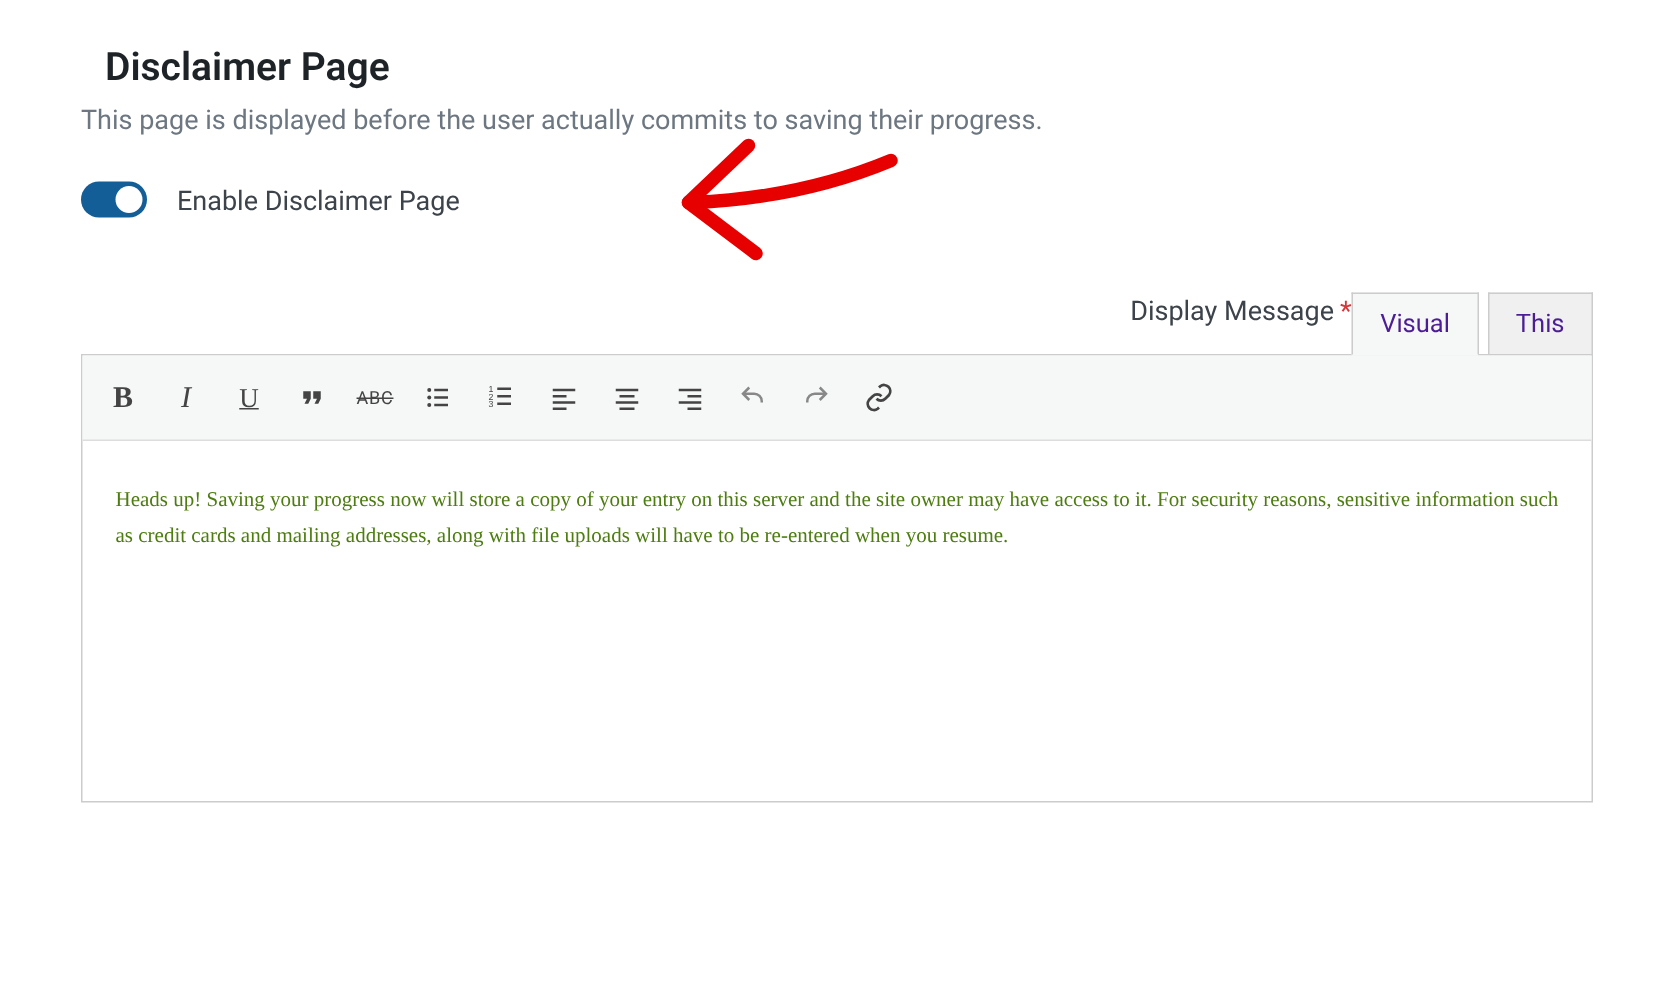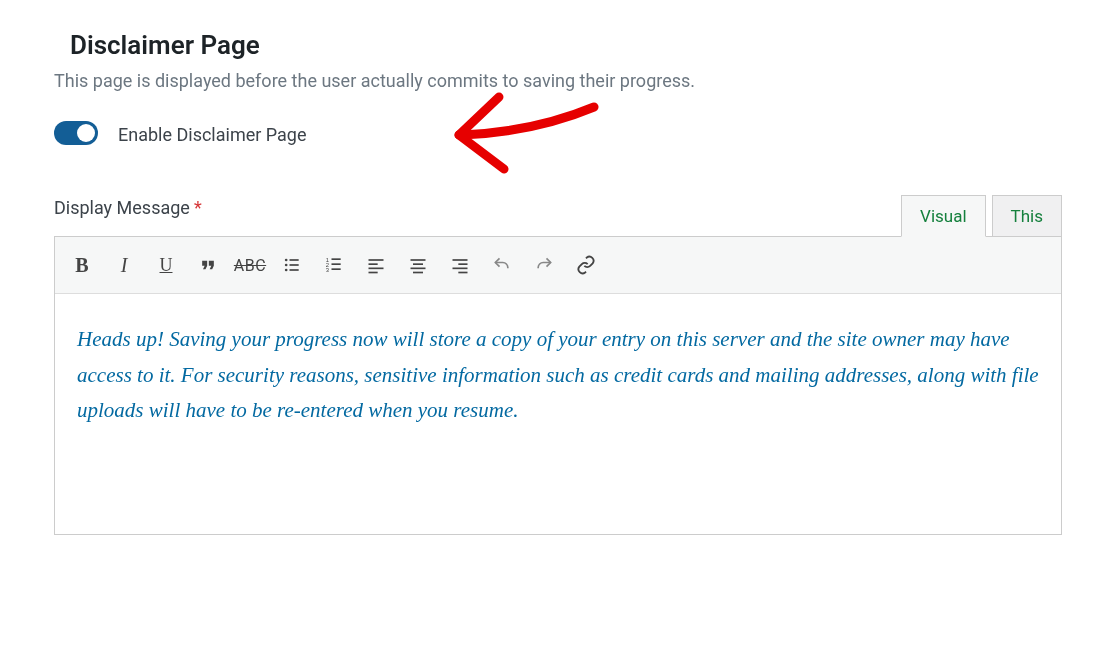--- a/index.html
+++ b/index.html
@@ -56,21 +56,21 @@
     color: #3c434a;
   }
   .arrow-annotation {
     position: absolute;
     left: 390px;
     top: -44px;
     pointer-events: none;
   }
   .field-row {
     display: flex;
-    justify-content: space-between;
+    justify-content: flex-end;
     align-items: flex-end;
     margin-bottom: 0;
   }
   .field-label {
     font-size: 18px;
     color: #3c434a;
     display: inline-flex;
     align-items: baseline;
     gap: 4px;
     margin-bottom: 18px;
@@ -79,21 +79,21 @@
     color: #d63638;
     font-size: 18px;
   }
   .tabs {
     display: flex;
     gap: 6px;
   }
   .tab {
     padding: 10px 18px;
     font-size: 17px;
-    color: #15803d;
+    color: #4c1d95;
     border: 1px solid #ccc;
     border-bottom: none;
     background: #f0f0f1;
     cursor: pointer;
   }
   .tab.active {
     background: #f6f7f7;
     border-bottom: 1px solid #f6f7f7;
     position: relative;
     z-index: 2;
@@ -122,24 +122,23 @@
     font-size: 18px;
   }
   .tbtn .b { font-weight: 700; font-size: 20px; font-family: Georgia, serif;}
   .tbtn .i { font-style: italic; font-family: Georgia, serif; font-size: 20px;}
   .tbtn .u { text-decoration: underline; font-size: 18px; font-family: Georgia, serif;}
   .tbtn svg { width: 20px; height: 20px; }
   .editor-body {
     padding: 28px 22px 60px 22px;
     min-height: 240px;
     font-family: Georgia, "Times New Roman", serif;
-    font-size: 21px;
+    font-size: 14px;
     line-height: 1.7;
-    color: #0369a1;
-    font-style: italic;
+    color: #4d7c0f;
   }
 </style>
 </head>
 <body>
 
 <div class="page">
   <h2 class="section-title">Disclaimer Page</h2>
   <p class="section-desc">This page is displayed before the user actually commits to saving their progress.</p>
 
   <div class="toggle-row">
@@ -180,21 +179,21 @@
         </span>
       <span class="tbtn">
           <span class="u">U</span>
         </span>
       <span class="tbtn">
         <svg viewBox="0 0 24 24" fill="#444">
             <path d="M6 17h3l2-4V7H5v6h3l-2 4zm8 0h3l2-4V7h-6v6h3l-2 4z"></path>
           </svg>
       </span>
       <span class="tbtn">
-        <span style="font-size:16px; text-decoration:line-through; letter-spacing:0.5px;">ABC</span>
+        <span style="font-size:12px; text-decoration:line-through; letter-spacing:0.5px;">ABC</span>
       </span>
       <span class="tbtn">
         <svg viewBox="0 0 24 24" fill="#444">
             <circle cx="5" cy="6" r="1.6"></circle>
             <circle cx="5" cy="12" r="1.6"></circle>
             <circle cx="5" cy="18" r="1.6"></circle>
             <rect x="9" y="5" width="11" height="2"></rect>
             <rect x="9" y="11" width="11" height="2"></rect>
             <rect x="9" y="17" width="11" height="2"></rect>
           </svg>

